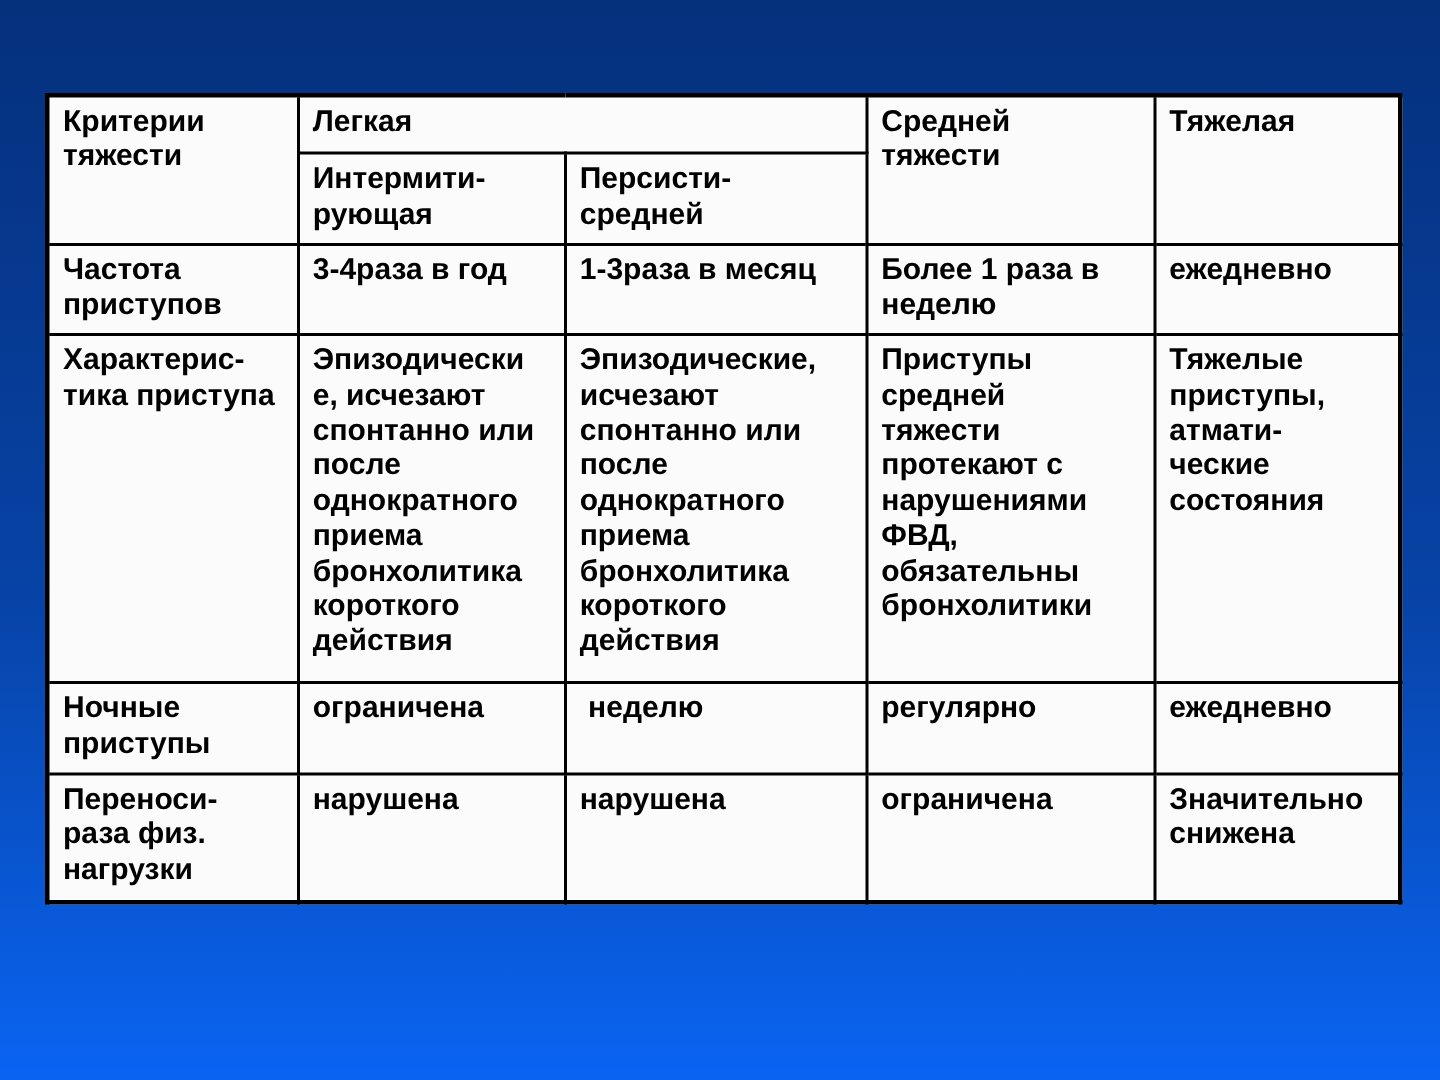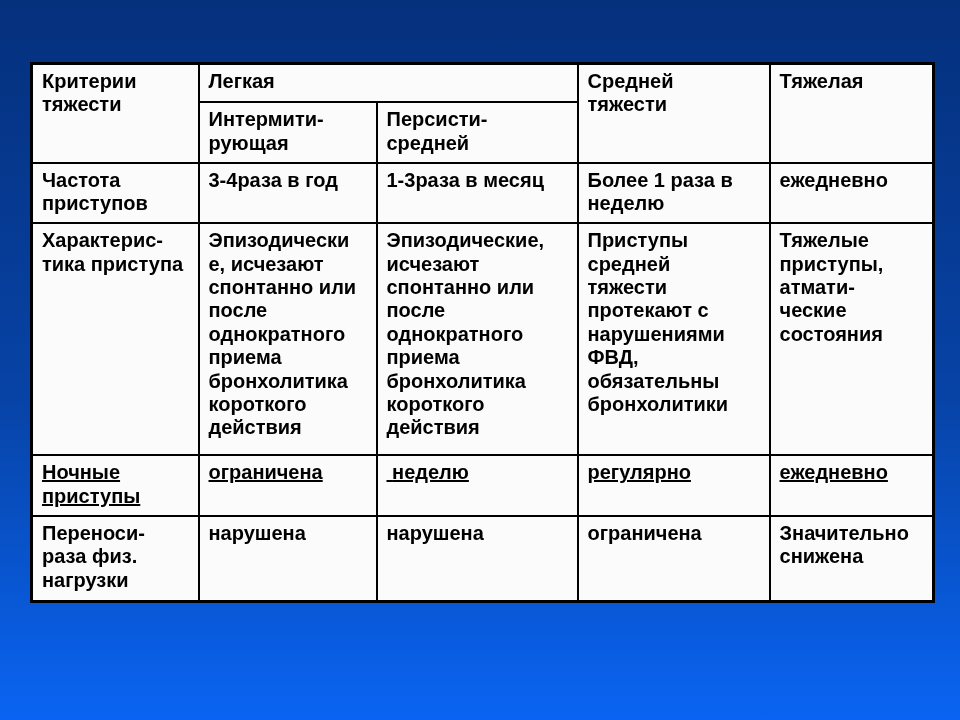--- a/index.html
+++ b/index.html
@@ -49,21 +49,21 @@
     line-height: 1.17;
     white-space: pre-wrap;
     overflow: hidden;
   }
   .c-group { text-align: center; }
   .c-sub-center { text-align: center; }
   tr.r-group   { height: 37px; }
   tr.r-sub     { height: 47px; }
   tr.r-freq    { height: 56px; }
   tr.r-char    { height: 194px; }
-  tr.r-night   { height: 57px; text-decoration: underline; }
+  tr.r-night   { height: 57px; }
   tr.r-toler   { height: 80px; }
 </style>
 </head>
 <body>
 
 <div class="slide">
 
   <table class="cls-table">
     <colgroup>
       <col style="width:167px">

